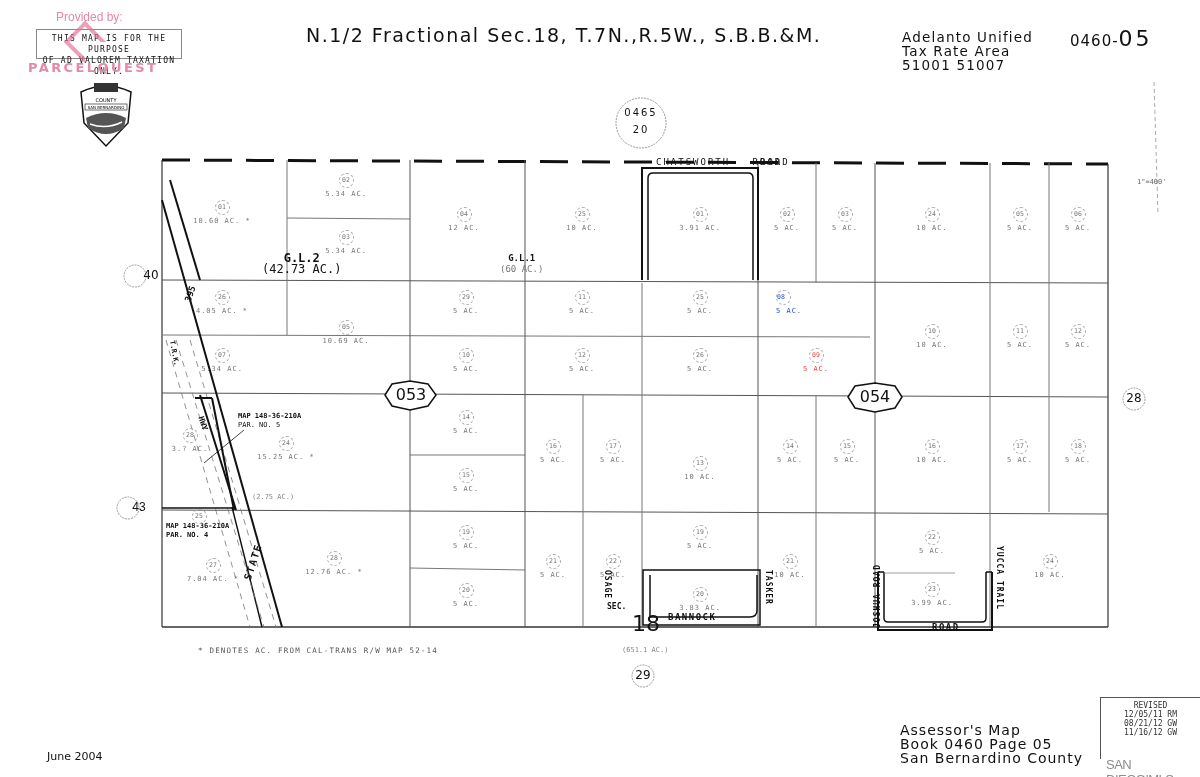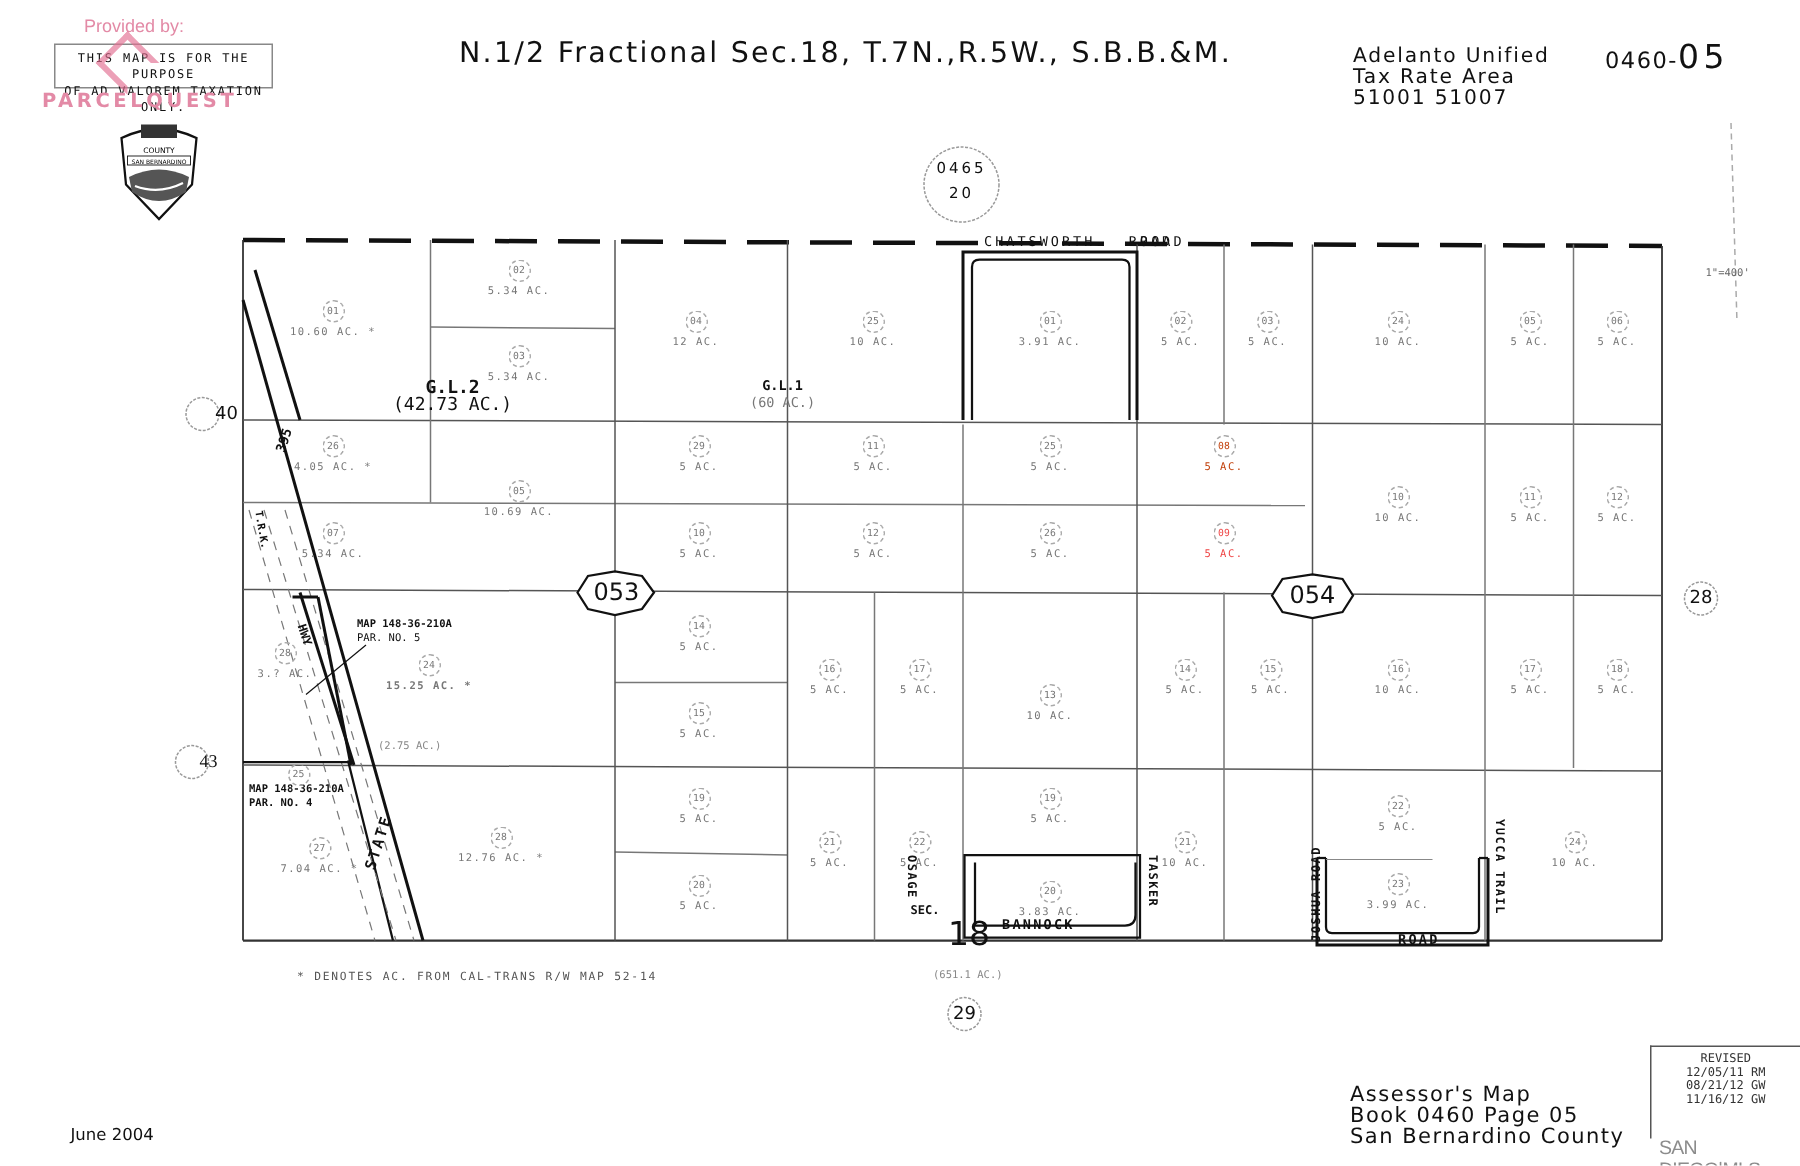--- a/index.html
+++ b/index.html
@@ -123,21 +123,21 @@
   <span>0460-</span><span class="big">05</span>
 </div>
 
 <div class="abs scale">1"=400'</div>
 
 <div class="abs" style="left:619px;top:104px;width:44px;text-align:center;font-size:10px;line-height:17px;letter-spacing:2px;font-family:'DejaVu Sans',sans-serif;">
   <div>0465</div>
   <div>20</div>
 </div>
 <div class="abs" style="left:124px;top:268px;width:22px;text-align:center;font-size:12px;font-family:'DejaVu Sans',sans-serif;margin-left:16px;">40</div>
-<div class="abs" style="left:117px;top:500px;width:44px;text-align:center;font-size:12px;font-family:Liberation Serif, serif;">43</div>
+<div class="abs" style="left:117px;top:500px;width:44px;text-align:center;font-size:12px;font-family:Liberation Sans, sans-serif;">43</div>
 <div class="abs" style="left:1123px;top:391px;width:22px;text-align:center;font-size:12px;font-family:'DejaVu Sans',sans-serif;">28</div>
 <div class="abs" style="left:632px;top:668px;width:22px;text-align:center;font-size:12px;font-family:'DejaVu Sans',sans-serif;">29</div>
 
 <div class="abs" style="left:388px;top:385px;width:46px;text-align:center;font-size:16px;font-family:'DejaVu Sans',sans-serif;">053</div>
 <div class="abs" style="left:852px;top:387px;width:46px;text-align:center;font-size:16px;font-family:'DejaVu Sans',sans-serif;">054</div>
 
 <div class="abs" style="left:262px;top:253px;text-align:center;font-size:12px;line-height:11px;font-weight:bold;">
   <div>G.L.2</div>
   <div style="font-weight:normal;">(42.73 AC.)</div>
 </div>
@@ -188,27 +188,27 @@
     <div class="abs" style="left: 1038px; top: 201px; width: 80px; text-align: center; color: rgb(119, 119, 119);"><div style="display: inline-block; width: 13px; height: 13px; line-height: 13px; border: 1px dashed rgb(170, 170, 170); border-radius: 50%; font-size: 6.5px;">06</div><div style="font-size: 7px; letter-spacing: 1px; margin-top: 2px; white-space: nowrap;">5 AC.</div></div>
     <div class="abs" style="left: 182px; top: 284px; width: 80px; text-align: center; color: rgb(119, 119, 119);"><div style="display: inline-block; width: 13px; height: 13px; line-height: 13px; border: 1px dashed rgb(170, 170, 170); border-radius: 50%; font-size: 6.5px;">26</div><div style="font-size: 7px; letter-spacing: 1px; margin-top: 2px; white-space: nowrap;">4.05 AC. *</div></div>
     <div class="abs" style="left: 306px; top: 314px; width: 80px; text-align: center; color: rgb(119, 119, 119);"><div style="display: inline-block; width: 13px; height: 13px; line-height: 13px; border: 1px dashed rgb(170, 170, 170); border-radius: 50%; font-size: 6.5px;">05</div><div style="font-size: 7px; letter-spacing: 1px; margin-top: 2px; white-space: nowrap;">10.69 AC.</div></div>
     <div class="abs" style="left: 182px; top: 342px; width: 80px; text-align: center; color: rgb(119, 119, 119);"><div style="display: inline-block; width: 13px; height: 13px; line-height: 13px; border: 1px dashed rgb(170, 170, 170); border-radius: 50%; font-size: 6.5px;">07</div><div style="font-size: 7px; letter-spacing: 1px; margin-top: 2px; white-space: nowrap;">5.34 AC.</div></div>
     <div class="abs" style="left: 426px; top: 284px; width: 80px; text-align: center; color: rgb(119, 119, 119);"><div style="display: inline-block; width: 13px; height: 13px; line-height: 13px; border: 1px dashed rgb(170, 170, 170); border-radius: 50%; font-size: 6.5px;">29</div><div style="font-size: 7px; letter-spacing: 1px; margin-top: 2px; white-space: nowrap;">5 AC.</div></div>
     <div class="abs" style="left: 426px; top: 342px; width: 80px; text-align: center; color: rgb(119, 119, 119);"><div style="display: inline-block; width: 13px; height: 13px; line-height: 13px; border: 1px dashed rgb(170, 170, 170); border-radius: 50%; font-size: 6.5px;">10</div><div style="font-size: 7px; letter-spacing: 1px; margin-top: 2px; white-space: nowrap;">5 AC.</div></div>
     <div class="abs" style="left: 542px; top: 284px; width: 80px; text-align: center; color: rgb(119, 119, 119);"><div style="display: inline-block; width: 13px; height: 13px; line-height: 13px; border: 1px dashed rgb(170, 170, 170); border-radius: 50%; font-size: 6.5px;">11</div><div style="font-size: 7px; letter-spacing: 1px; margin-top: 2px; white-space: nowrap;">5 AC.</div></div>
     <div class="abs" style="left: 542px; top: 342px; width: 80px; text-align: center; color: rgb(119, 119, 119);"><div style="display: inline-block; width: 13px; height: 13px; line-height: 13px; border: 1px dashed rgb(170, 170, 170); border-radius: 50%; font-size: 6.5px;">12</div><div style="font-size: 7px; letter-spacing: 1px; margin-top: 2px; white-space: nowrap;">5 AC.</div></div>
     <div class="abs" style="left: 660px; top: 284px; width: 80px; text-align: center; color: rgb(119, 119, 119);"><div style="display: inline-block; width: 13px; height: 13px; line-height: 13px; border: 1px dashed rgb(170, 170, 170); border-radius: 50%; font-size: 6.5px;">25</div><div style="font-size: 7px; letter-spacing: 1px; margin-top: 2px; white-space: nowrap;">5 AC.</div></div>
     <div class="abs" style="left: 660px; top: 342px; width: 80px; text-align: center; color: rgb(119, 119, 119);"><div style="display: inline-block; width: 13px; height: 13px; line-height: 13px; border: 1px dashed rgb(170, 170, 170); border-radius: 50%; font-size: 6.5px;">26</div><div style="font-size: 7px; letter-spacing: 1px; margin-top: 2px; white-space: nowrap;">5 AC.</div></div>
-    <div class="abs" style="left: 776px; top: 284px; width: 80px; text-align: center; color: #c2410c;"><div style="display: inline-block; width: 13px; height: 13px; line-height: 13px; border: 1px dashed rgb(170, 170, 170); border-radius: 50%; font-size: 6.5px;">08</div><div style="font-size: 7px; letter-spacing: 1px; margin-top: 2px; white-space: nowrap;">5 AC.</div></div>
+    <div class="abs" style="left: 776px; top: 284px; width: 80px; color: #1d4ed8;"><div style="display: inline-block; width: 13px; height: 13px; line-height: 13px; border: 1px dashed rgb(170, 170, 170); border-radius: 50%; font-size: 6.5px;">08</div><div style="font-size: 7px; letter-spacing: 1px; margin-top: 2px; white-space: nowrap;">5 AC.</div></div>
     <div class="abs" style="left: 776px; top: 342px; width: 80px; text-align: center; color: #ef4444;"><div style="display: inline-block; width: 13px; height: 13px; line-height: 13px; border: 1px dashed rgb(170, 170, 170); border-radius: 50%; font-size: 6.5px;">09</div><div style="font-size: 7px; letter-spacing: 1px; margin-top: 2px; white-space: nowrap;">5 AC.</div></div>
     <div class="abs" style="left: 892px; top: 318px; width: 80px; text-align: center; color: rgb(119, 119, 119);"><div style="display: inline-block; width: 13px; height: 13px; line-height: 13px; border: 1px dashed rgb(170, 170, 170); border-radius: 50%; font-size: 6.5px;">10</div><div style="font-size: 7px; letter-spacing: 1px; margin-top: 2px; white-space: nowrap;">10 AC.</div></div>
     <div class="abs" style="left: 980px; top: 318px; width: 80px; text-align: center; color: rgb(119, 119, 119);"><div style="display: inline-block; width: 13px; height: 13px; line-height: 13px; border: 1px dashed rgb(170, 170, 170); border-radius: 50%; font-size: 6.5px;">11</div><div style="font-size: 7px; letter-spacing: 1px; margin-top: 2px; white-space: nowrap;">5 AC.</div></div>
     <div class="abs" style="left: 1038px; top: 318px; width: 80px; text-align: center; color: rgb(119, 119, 119);"><div style="display: inline-block; width: 13px; height: 13px; line-height: 13px; border: 1px dashed rgb(170, 170, 170); border-radius: 50%; font-size: 6.5px;">12</div><div style="font-size: 7px; letter-spacing: 1px; margin-top: 2px; white-space: nowrap;">5 AC.</div></div>
     <div class="abs" style="left: 150px; top: 422px; width: 80px; text-align: center; color: rgb(119, 119, 119);"><div style="display: inline-block; width: 13px; height: 13px; line-height: 13px; border: 1px dashed rgb(170, 170, 170); border-radius: 50%; font-size: 6.5px;">28</div><div style="font-size: 7px; letter-spacing: 1px; margin-top: 2px; white-space: nowrap;">3.? AC.</div></div>
-    <div class="abs" style="left: 246px; top: 430px; width: 80px; text-align: center; color: rgb(119, 119, 119);"><div style="display: inline-block; width: 13px; height: 13px; line-height: 13px; border: 1px dashed rgb(170, 170, 170); border-radius: 50%; font-size: 6.5px;">24</div><div style="font-size: 7px; letter-spacing: 1px; margin-top: 2px; white-space: nowrap; font-weight: bold;">15.25 AC. *</div></div>
+    <div class="abs" style="left: 246px; top: 430px; width: 80px; text-align: center; color: rgb(119, 119, 119);"><div style="display: inline-block; width: 13px; height: 13px; line-height: 13px; border: 1px dashed rgb(170, 170, 170); border-radius: 50%; font-size: 6.5px;">24</div><div style="font-size: 7px; letter-spacing: 1px; margin-top: 2px; white-space: nowrap;">15.25 AC. *</div></div>
     <div class="abs" style="left: 426px; top: 404px; width: 80px; text-align: center; color: rgb(119, 119, 119);"><div style="display: inline-block; width: 13px; height: 13px; line-height: 13px; border: 1px dashed rgb(170, 170, 170); border-radius: 50%; font-size: 6.5px;">14</div><div style="font-size: 7px; letter-spacing: 1px; margin-top: 2px; white-space: nowrap;">5 AC.</div></div>
     <div class="abs" style="left: 426px; top: 462px; width: 80px; text-align: center; color: rgb(119, 119, 119);"><div style="display: inline-block; width: 13px; height: 13px; line-height: 13px; border: 1px dashed rgb(170, 170, 170); border-radius: 50%; font-size: 6.5px;">15</div><div style="font-size: 7px; letter-spacing: 1px; margin-top: 2px; white-space: nowrap;">5 AC.</div></div>
     <div class="abs" style="left: 513px; top: 433px; width: 80px; text-align: center; color: rgb(119, 119, 119);"><div style="display: inline-block; width: 13px; height: 13px; line-height: 13px; border: 1px dashed rgb(170, 170, 170); border-radius: 50%; font-size: 6.5px;">16</div><div style="font-size: 7px; letter-spacing: 1px; margin-top: 2px; white-space: nowrap;">5 AC.</div></div>
     <div class="abs" style="left: 573px; top: 433px; width: 80px; text-align: center; color: rgb(119, 119, 119);"><div style="display: inline-block; width: 13px; height: 13px; line-height: 13px; border: 1px dashed rgb(170, 170, 170); border-radius: 50%; font-size: 6.5px;">17</div><div style="font-size: 7px; letter-spacing: 1px; margin-top: 2px; white-space: nowrap;">5 AC.</div></div>
     <div class="abs" style="left: 660px; top: 450px; width: 80px; text-align: center; color: #737373;"><div style="display: inline-block; width: 13px; height: 13px; line-height: 13px; border: 1px dashed rgb(170, 170, 170); border-radius: 50%; font-size: 6.5px;">13</div><div style="font-size: 7px; letter-spacing: 1px; margin-top: 2px; white-space: nowrap;">10 AC.</div></div>
     <div class="abs" style="left: 750px; top: 433px; width: 80px; text-align: center; color: rgb(119, 119, 119);"><div style="display: inline-block; width: 13px; height: 13px; line-height: 13px; border: 1px dashed rgb(170, 170, 170); border-radius: 50%; font-size: 6.5px;">14</div><div style="font-size: 7px; letter-spacing: 1px; margin-top: 2px; white-space: nowrap;">5 AC.</div></div>
     <div class="abs" style="left: 807px; top: 433px; width: 80px; text-align: center; color: rgb(119, 119, 119);"><div style="display: inline-block; width: 13px; height: 13px; line-height: 13px; border: 1px dashed rgb(170, 170, 170); border-radius: 50%; font-size: 6.5px;">15</div><div style="font-size: 7px; letter-spacing: 1px; margin-top: 2px; white-space: nowrap;">5 AC.</div></div>
     <div class="abs" style="left: 892px; top: 433px; width: 80px; text-align: center; color: rgb(119, 119, 119);"><div style="display: inline-block; width: 13px; height: 13px; line-height: 13px; border: 1px dashed rgb(170, 170, 170); border-radius: 50%; font-size: 6.5px;">16</div><div style="font-size: 7px; letter-spacing: 1px; margin-top: 2px; white-space: nowrap;">10 AC.</div></div>
     <div class="abs" style="left: 980px; top: 433px; width: 80px; text-align: center; color: rgb(119, 119, 119);"><div style="display: inline-block; width: 13px; height: 13px; line-height: 13px; border: 1px dashed rgb(170, 170, 170); border-radius: 50%; font-size: 6.5px;">17</div><div style="font-size: 7px; letter-spacing: 1px; margin-top: 2px; white-space: nowrap;">5 AC.</div></div>
     <div class="abs" style="left: 1038px; top: 433px; width: 80px; text-align: center; color: rgb(119, 119, 119);"><div style="display: inline-block; width: 13px; height: 13px; line-height: 13px; border: 1px dashed rgb(170, 170, 170); border-radius: 50%; font-size: 6.5px;">18</div><div style="font-size: 7px; letter-spacing: 1px; margin-top: 2px; white-space: nowrap;">5 AC.</div></div>

